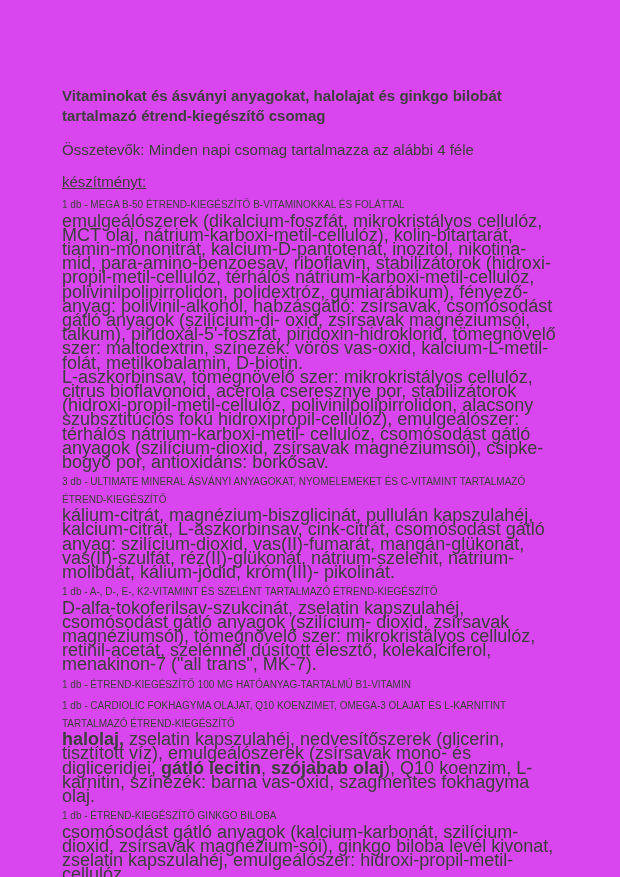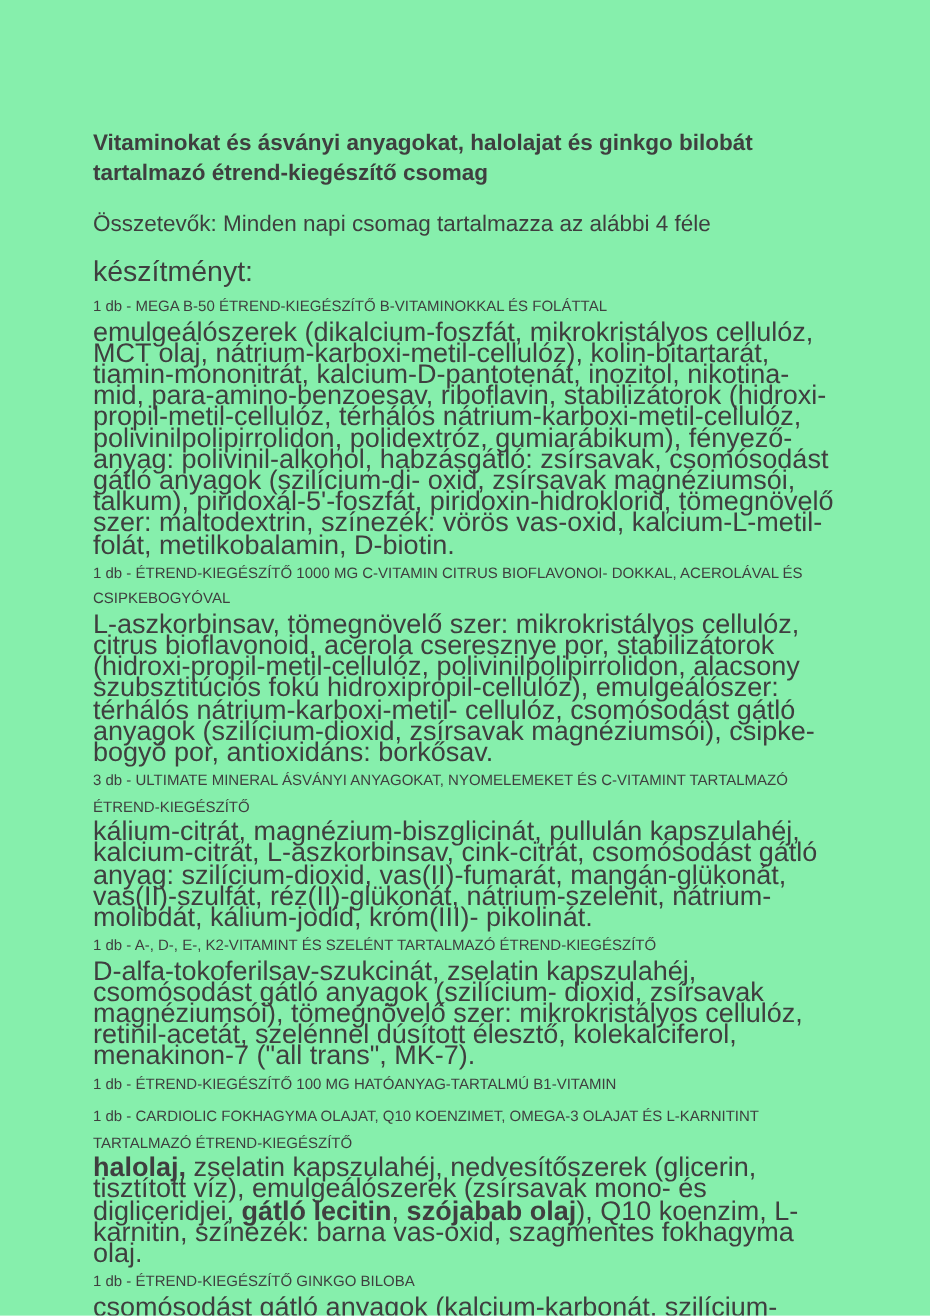--- a/index.html
+++ b/index.html
@@ -12,38 +12,39 @@
     height: 877px;
     font-family: "Liberation Sans", sans-serif;
     color: #3f3f3f;
     overflow: hidden;
   }
   .page {
     box-sizing: border-box;
     width: 620px;
     height: 877px;
     padding: 86px 58px 20px 62px;
-    background: #86efac;
+    background: #d946ef;
   }
   .doc-title {
     font-size: 15px;
     font-weight: bold;
     line-height: 20px;
     margin: 0 0 14px 0;
   }
   .intro {
     font-size: 15px;
     line-height: 20px;
     margin: 0 0 12px 0;
   }
   .intro .lbl { font-weight: normal; margin-top: 12px; }
   .intro-cont {
-    font-size: 19px;
+    font-size: 15px;
     line-height: 20px;
     margin: 0 0 1px 0;
+    text-decoration: underline;
   }
   .sec-heading {
     font-size: 10px;
     font-weight: normal;
     line-height: 17.5px;
     margin: 4px 0 0 0;
   }
   .sec-body {
     font-size: 18px;
     line-height: 14.2px;
@@ -62,21 +63,20 @@
   </p>
 
   <p class="intro-cont">készítményt:</p>
 
   <div id="sections">
       <div class="section">
         <h2 class="sec-heading">1 db - MEGA B-50 ÉTREND-KIEGÉSZÍTŐ B-VITAMINOKKAL ÉS FOLÁTTAL</h2>
         <p class="sec-body"><span>emulgeálószerek (dikalcium-foszfát, mikrokristályos cellulóz, MCT olaj, nátrium-karboxi-metil-cellulóz), kolin-bitartarát, tiamin-mononitrát, kalcium-D-pantotenát, inozitol, nikotina- mid, para-amino-benzoesav, riboflavin, stabilizátorok (hidroxi-propil-metil-cellulóz, térhálós nátrium-karboxi-metil-cellulóz, polivinilpolipirrolidon, polidextróz, gumiarábikum), fényező- anyag: polivinil-alkohol, habzásgátló: zsírsavak, csomósodást gátló anyagok (szilícium-di- oxid, zsírsavak magnéziumsói, talkum), piridoxál-5'-foszfát, piridoxin-hidroklorid, tömegnövelő szer: maltodextrin, színezék: vörös vas-oxid, kalcium-L-metil-folát, metilkobalamin, D-biotin.</span></p>
       </div>
       <div class="section">
-        <h2 class="sec-heading">1 db - ÉTREND-KIEGÉSZÍTŐ 1000 MG C-VITAMIN CITRUS BIOFLAVONOI- DOKKAL, ACEROLÁVAL ÉS CSIPKEBOGYÓVAL</h2>
         <p class="sec-body"><span>L-aszkorbinsav, tömegnövelő szer: mikrokristályos cellulóz, citrus bioflavonoid, acerola cseresznye por, stabilizátorok (hidroxi-propil-metil-cellulóz, polivinilpolipirrolidon, alacsony szubsztitúciós fokú hidroxipropil-cellulóz), emulgeálószer: térhálós nátrium-karboxi-metil- cellulóz, csomósodást gátló anyagok (szilícium-dioxid, zsírsavak magnéziumsói), csipke- bogyó por, antioxidáns: borkősav.</span></p>
       </div>
       <div class="section">
         <h2 class="sec-heading">3 db - ULTIMATE MINERAL ÁSVÁNYI ANYAGOKAT, NYOMELEMEKET ÉS C-VITAMINT TARTALMAZÓ ÉTREND-KIEGÉSZÍTŐ</h2>
         <p class="sec-body"><span>kálium-citrát, magnézium-biszglicinát, pullulán kapszulahéj, kalcium-citrát, L-aszkorbinsav, cink-citrát, csomósodást gátló anyag: szilícium-dioxid, vas(II)-fumarát, mangán-glükonát, vas(II)-szulfát, réz(II)-glükonát, nátrium-szelenit, nátrium-molibdát, kálium-jodid, króm(III)- pikolinát.</span></p>
       </div>
       <div class="section">
         <h2 class="sec-heading">1 db - A-, D-, E-, K2-VITAMINT ÉS SZELÉNT TARTALMAZÓ ÉTREND-KIEGÉSZÍTŐ</h2>
         <p class="sec-body"><span>D-alfa-tokoferilsav-szukcinát, zselatin kapszulahéj, csomósodást gátló anyagok (szilícium- dioxid, zsírsavak magnéziumsói), tömegnövelő szer: mikrokristályos cellulóz, retinil-acetát, szelénnel dúsított élesztő, kolekalciferol, menakinon-7 ("all trans", MK-7).</span></p>
       </div>

